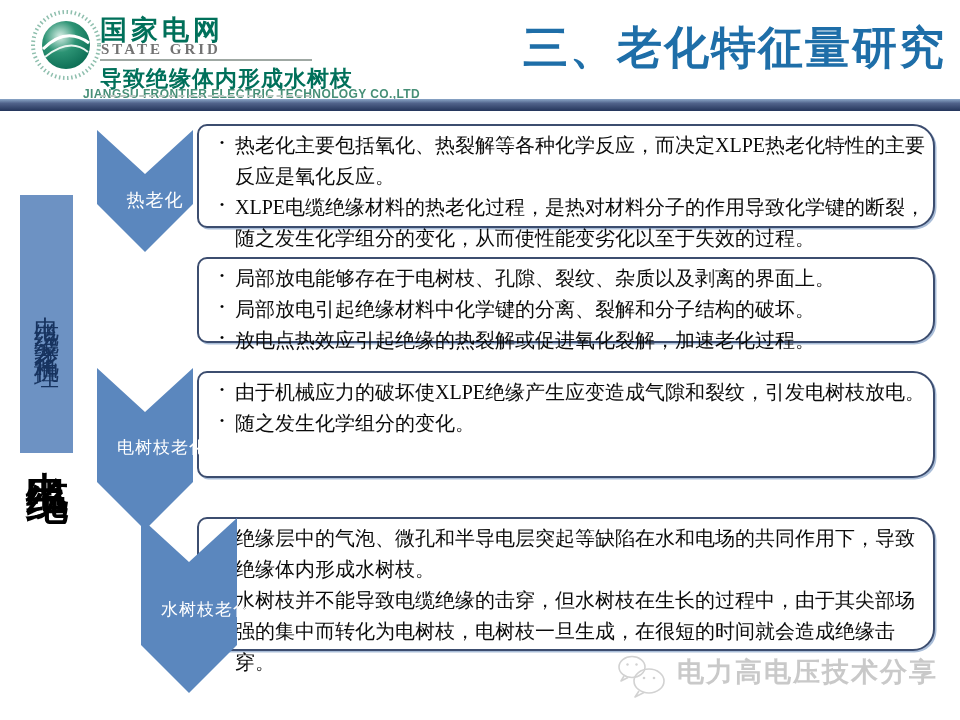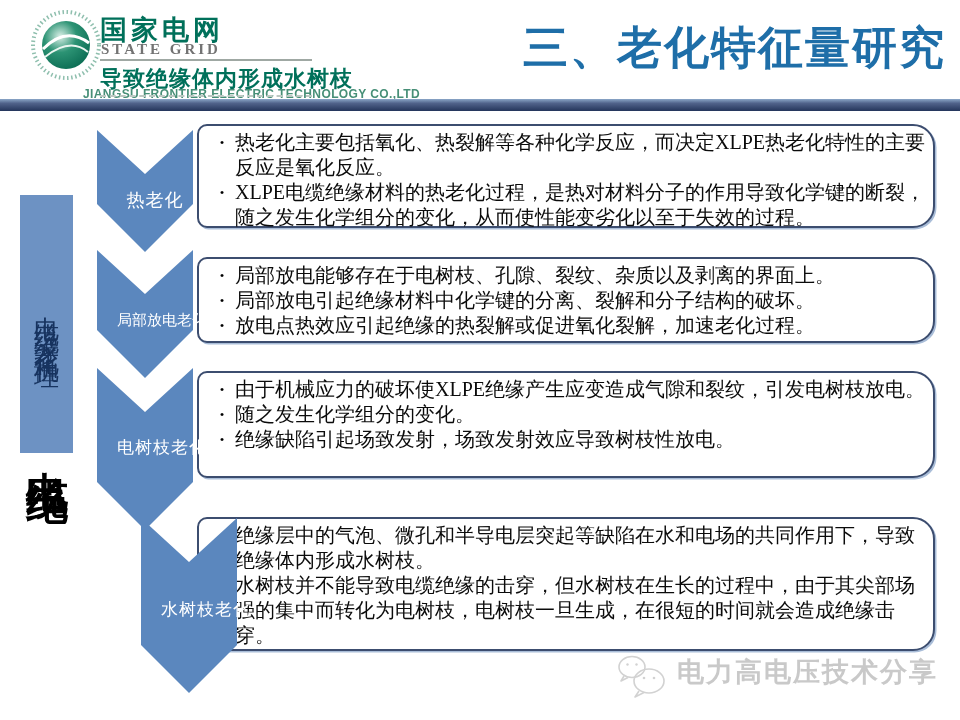--- a/index.html
+++ b/index.html
@@ -82,21 +82,21 @@
     border:2px solid #3c4d6f; border-radius:10px 22px 22px 10px;
     box-shadow:1.5px 1.5px 0 #a9bdd8; box-sizing:border-box;
     padding:4px 8px 2px 10px; z-index:1;
   }
   #cbox-1 { top:124px; height:104px; }
   #cbox-2 { top:257px; height:86px;  }
   #cbox-3 { top:371px; height:107px; }
   #cbox-4 { top:517px; height:134px; }
   .bullet {
     display:flex; align-items:flex-start;
-    font-family:"Liberation Serif", serif; font-size:20px; line-height:25px;
+    font-family:"Liberation Serif", serif; font-size:20px; line-height:31px;
     color:#0b0b0b;
   }
   .bullet-marker {
     flex:0 0 26px; text-align:center; line-height:25px; font-size:13px;
     color:#000;
   }
   .bullet-marker::before { content:"•"; }
   .bullet-text { flex:1; }
 
   
@@ -140,26 +140,20 @@
     <span class="side-box-text">电缆绝缘老化机理</span>
   </div>
   <div class="side-overflow">电缆绝</div>
 
   <div class="arrow" id="arrow-1">
     <svg viewBox="0 0 96 122" preserveAspectRatio="none">
       <polygon points="0,0 48,44 96,0 96,74 48,122 0,74" fill="#5b87be"></polygon>
     </svg>
     <div class="arrow-label">热老化</div>
   </div>
-  <div class="arrow" id="arrow-2">
-    <svg viewBox="0 0 96 128" preserveAspectRatio="none">
-      <polygon points="0,0 48,44 96,0 96,80 48,128 0,80" fill="#5b87be"></polygon>
-    </svg>
-    <div class="arrow-label">局部放电老化</div>
-  </div>
   <div class="arrow" id="arrow-3">
     <svg viewBox="0 0 96 162" preserveAspectRatio="none">
       <polygon points="0,0 48,44 96,0 96,114 48,162 0,114" fill="#5b87be"></polygon>
     </svg>
     <div class="arrow-label">电树枝老化</div>
   </div>
   <div class="arrow" id="arrow-4">
     <svg viewBox="0 0 96 175" preserveAspectRatio="none">
       <polygon points="0,0 48,44 96,0 96,127 48,175 0,127" fill="#5b87be"></polygon>
     </svg>
@@ -193,24 +187,20 @@
   </div>
 
   <div class="cbox" id="cbox-3">
     <div class="bullet">
       <span class="bullet-marker"></span>
       <span class="bullet-text">由于机械应力的破坏使XLPE绝缘产生应变造成气隙和裂纹，引发电树枝放电。</span>
     </div>
     <div class="bullet">
       <span class="bullet-marker"></span>
       <span class="bullet-text">随之发生化学组分的变化。</span>
-    </div>
-    <div class="bullet">
-      <span class="bullet-marker"></span>
-      <span class="bullet-text">绝缘缺陷引起场致发射，场致发射效应导致树枝性放电。</span>
     </div>
   </div>
 
   <div class="cbox" id="cbox-4">
     <div class="bullet">
       <span class="bullet-marker"></span>
       <span class="bullet-text">绝缘层中的气泡、微孔和半导电层突起等缺陷在水和电场的共同作用下，导致绝缘体内形成水树枝。</span>
     </div>
     <div class="bullet">
       <span class="bullet-marker"></span>

